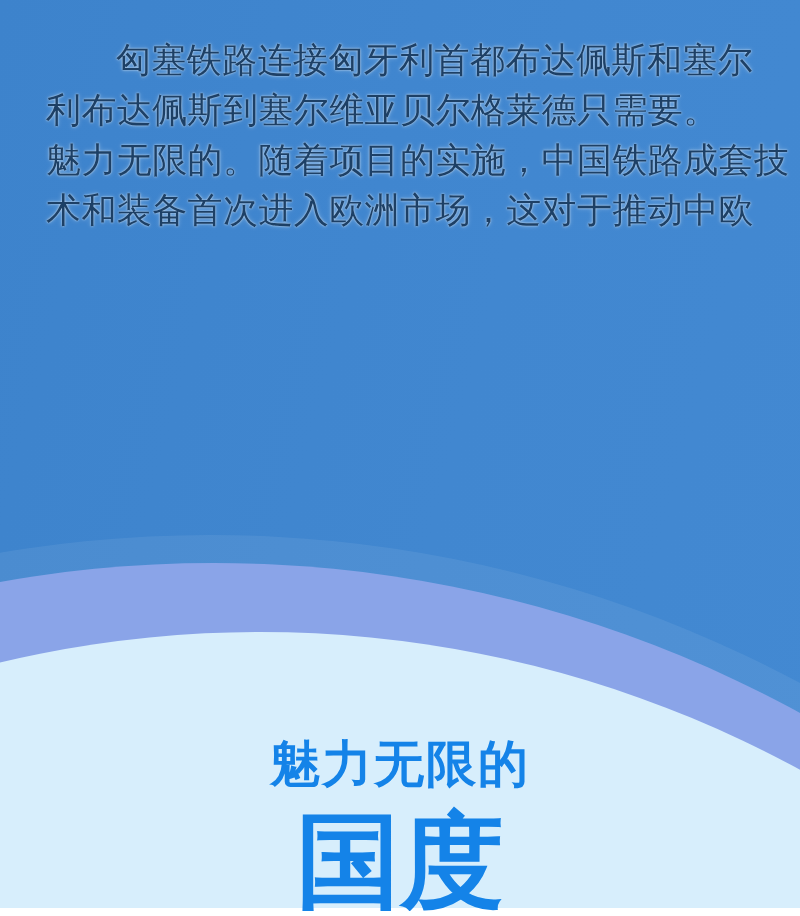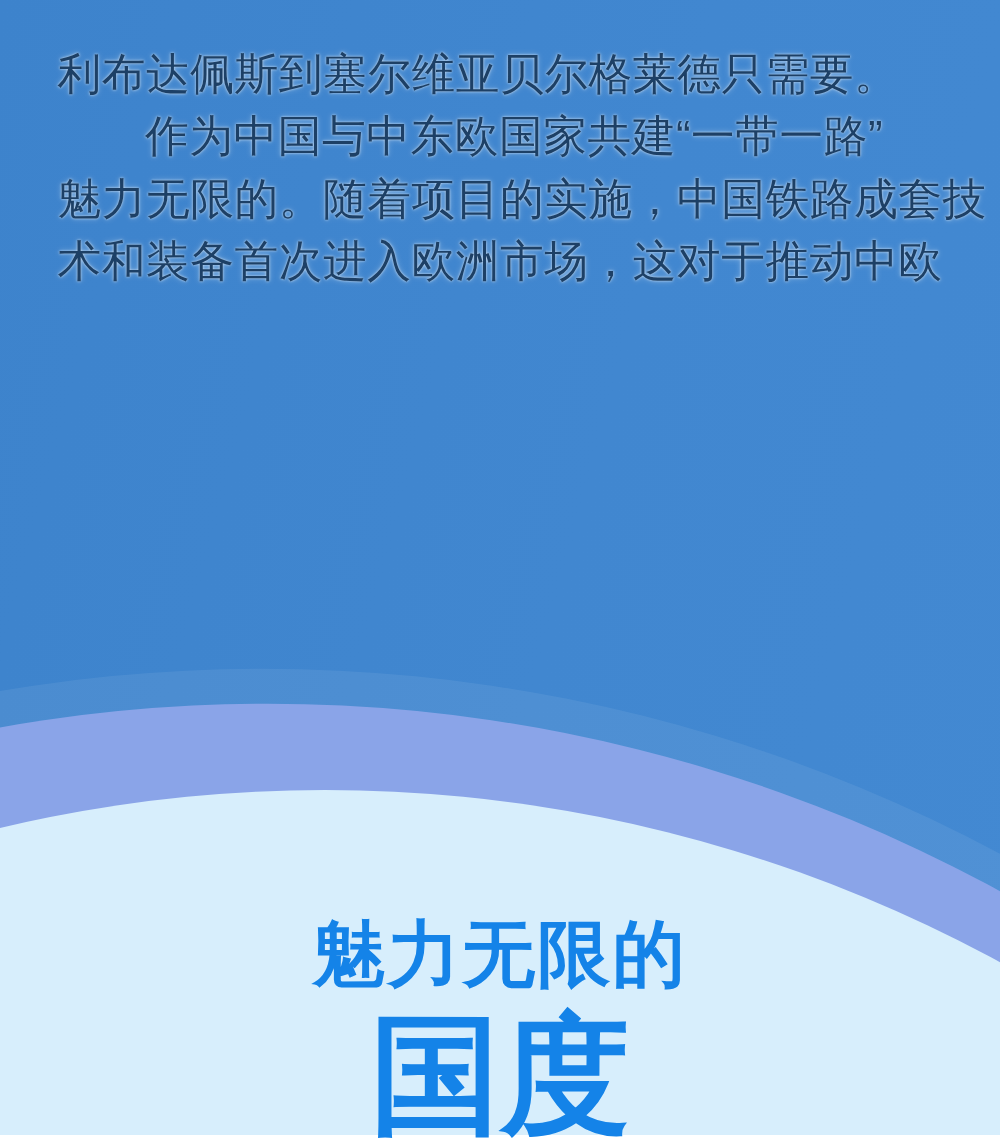--- a/index.html
+++ b/index.html
@@ -52,21 +52,21 @@
   .titles{
     position:absolute;left:0;top:700px;
     width:800px;height:211px;
     overflow:hidden;z-index:2;
     text-align:center;
   }
   .title-line1{
     position:absolute;top:26px;left:0;width:100%;
     font-family:"Liberation Serif",serif;
     font-weight:bold;
-    font-size:58px;line-height:76px;
+    font-size:50px;line-height:76px;
     letter-spacing:2px;
     color:#1483e8;
   }
   .title-line2{
     position:absolute;top:96px;left:0;width:100%;
     font-family:"Liberation Sans",sans-serif;
     font-weight:900;
     font-size:104px;line-height:130px;
     color:#1483e8;
   }
@@ -78,22 +78,22 @@
 
   <div class="waves">
     <div class="circle glow"></div>
     <div class="circle mid"></div>
     <div class="circle light"></div>
   </div>
 
   <div class="footer-strip"></div>
 
   <div class="article">
+    <div class="line indent">匈塞铁路连接匈牙利首都布达佩斯和塞尔</div>
     <div class="line">利布达佩斯到塞尔维亚贝尔格莱德只需要。</div>
-    <div class="line indent">作为中国与中东欧国家共建“一带一路”</div>
     <div class="line">魅力无限的。随着项目的实施，中国铁路成套技</div>
     <div class="line">术和装备首次进入欧洲市场，这对于推动中欧</div>
   </div>
 
   <div class="titles">
     <div class="title-line1">魅力无限的</div>
     <div class="title-line2">国度</div>
   </div>
 
 </div>

